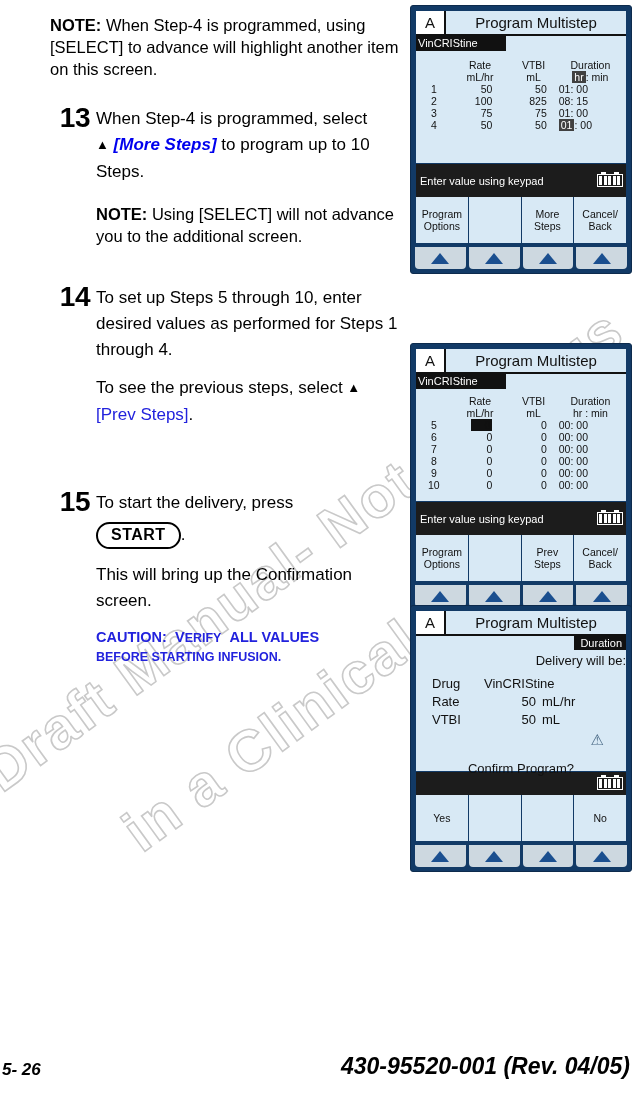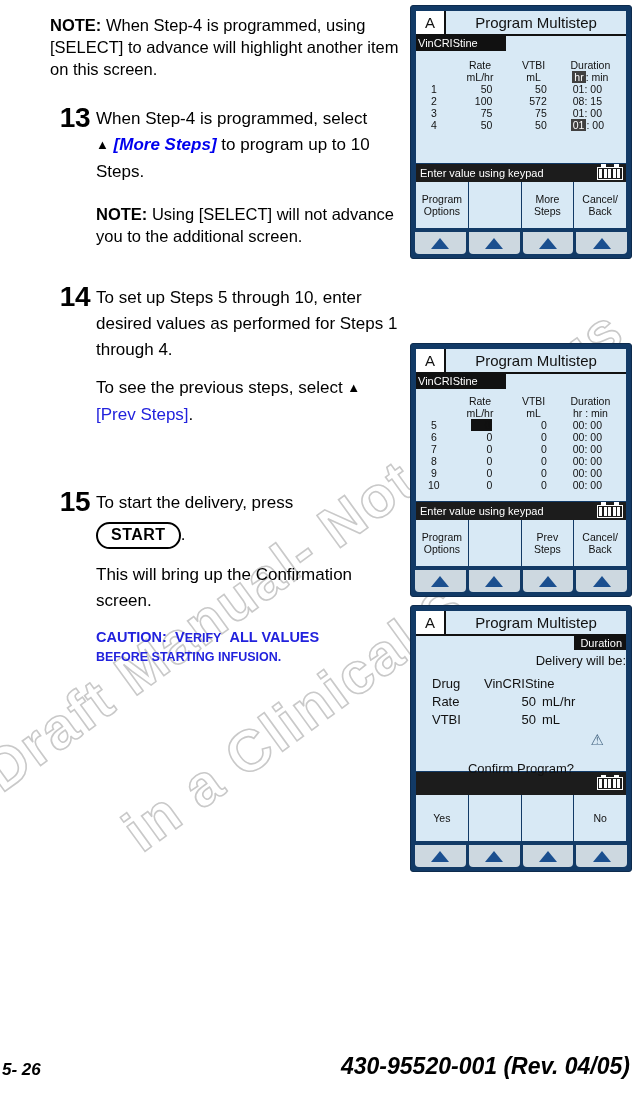--- a/index.html
+++ b/index.html
@@ -177,29 +177,29 @@
     color:#111;
   }
   table.steps td, table.steps th {
     padding:0;
     line-height:12px;
     font-weight:normal;
   }
   .c-idx  { width:17%; text-align:center; }
   .c-rate { width:27%; text-align:right; padding-right:16px !important; }
   .c-vtbi { width:24%; text-align:right; padding-right:12px !important; }
-  .c-dur  { width:32%; text-align:center; padding-right:10px !important; }
+  .c-dur  { width:32%; text-align:left; padding-right:10px !important; }
   .hdr-c  { text-align:center !important; padding-right:0 !important; }
   .hdr-dur-c { text-align:center !important; padding-right:4px !important; }
 
   .hl { background:#404040; color:#fff; padding:0 2px; }
   .hl-dark { background:#111; color:#111; padding:0 2px 0 14px; }
 
   .statusbar {
-    height:19px;
+    height:34px;
     background:#1c1c1c;
     display:flex;
     align-items:center;
     justify-content:space-between;
     padding:0 3px 0 4px;
     border-top:1px solid #123a66;
   }
   .statusbar .txt { color:#fff; font-size:11px; }
 
   .battery {
@@ -361,21 +361,21 @@
         </tr>
         <tr>
           <td class="c-idx">1</td>
           <td class="c-rate">50</td>
           <td class="c-vtbi">50</td>
           <td class="c-dur"><span>01</span>:&nbsp;<span>00</span></td>
         </tr>
         <tr>
           <td class="c-idx">2</td>
           <td class="c-rate">100</td>
-          <td class="c-vtbi">572</td>
+          <td class="c-vtbi">825</td>
           <td class="c-dur"><span>08</span>:&nbsp;<span>15</span></td>
         </tr>
         <tr>
           <td class="c-idx">3</td>
           <td class="c-rate">75</td>
           <td class="c-vtbi">75</td>
           <td class="c-dur"><span>01</span>:&nbsp;<span>00</span></td>
         </tr>
         <tr>
           <td class="c-idx">4</td>

